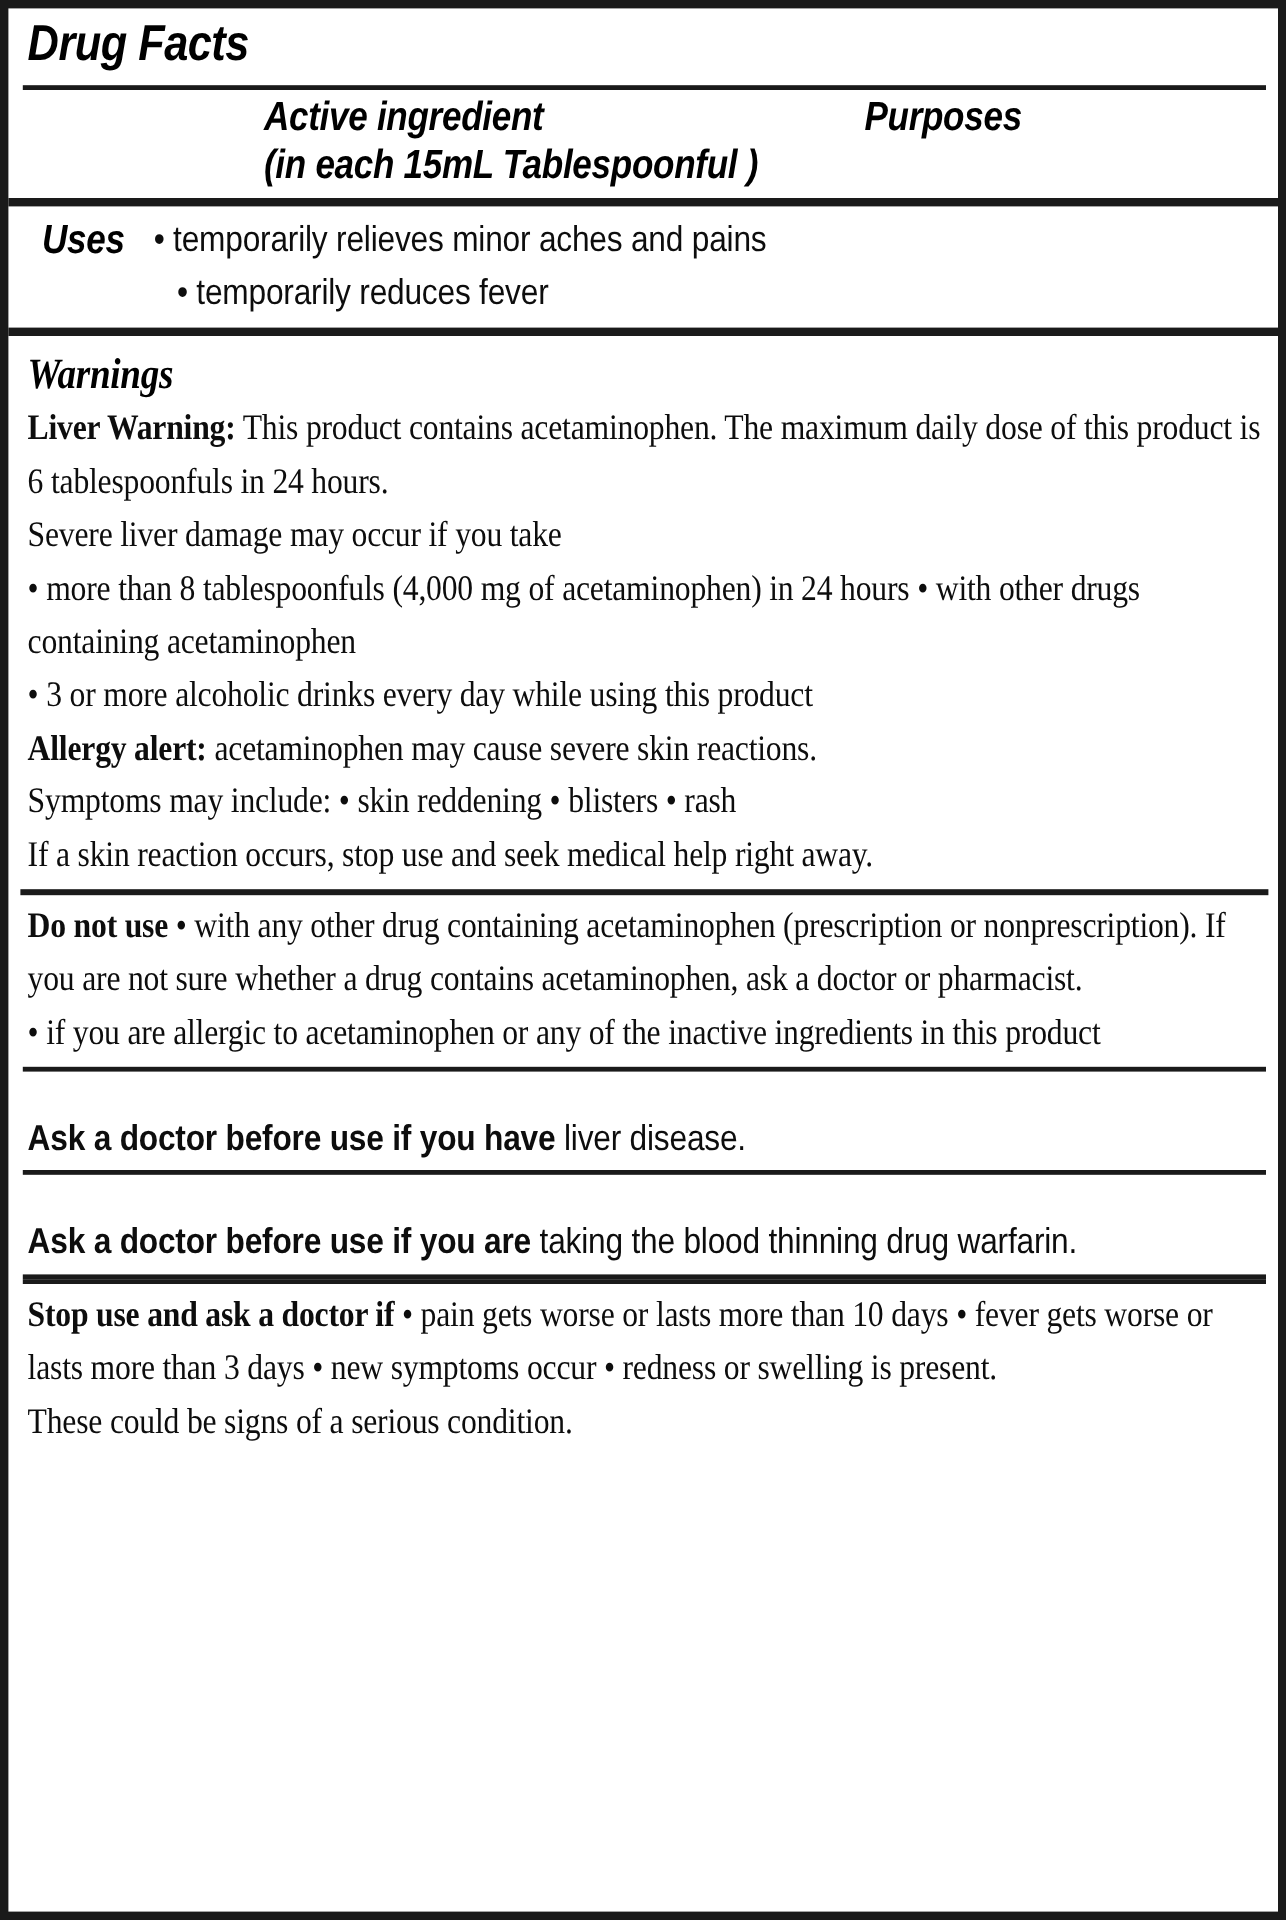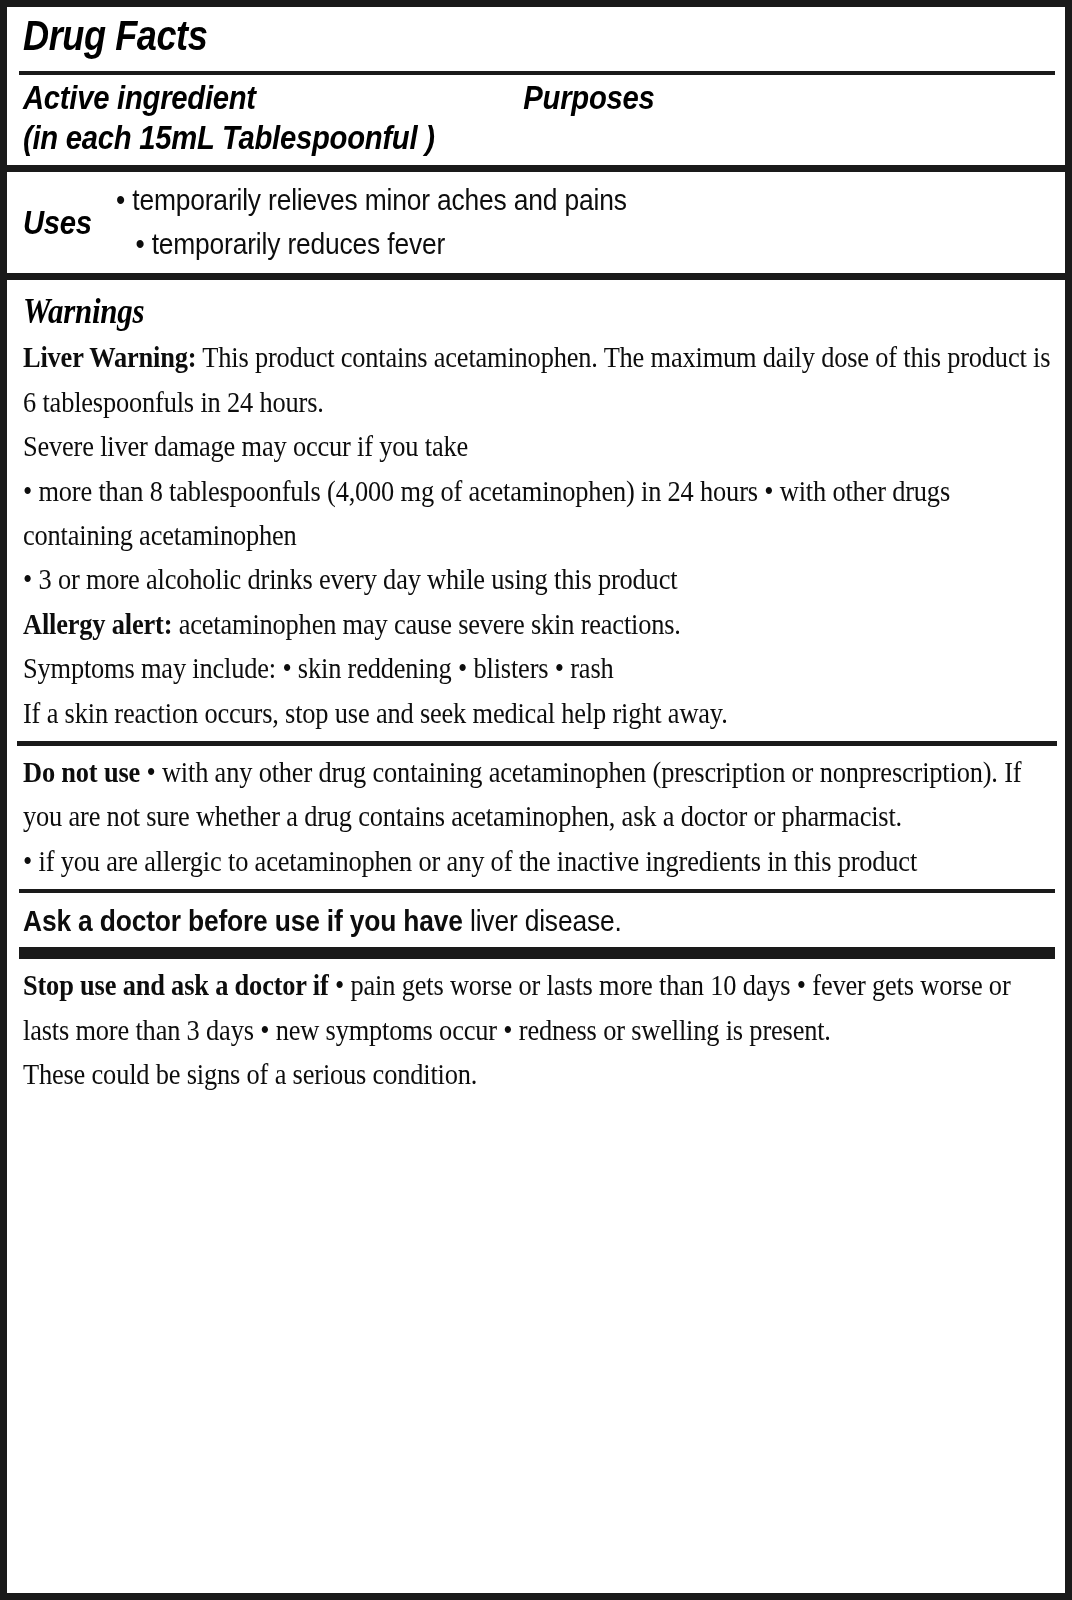--- a/index.html
+++ b/index.html
@@ -77,50 +77,52 @@
     margin: 0;
   }
 
   
   .sec {
     padding: 4px 14px 6px 16px;
     font-family: Liberation Serif, serif;
   }
   .sec-tight {
     padding: 6px 14px 4px 16px;
+    margin-top: 28px;
   }
 
   .title-block { padding: 8px 14px 0 16px; }
 
   .ai-row {
     display: flex;
     align-items: flex-start;
-    justify-content: flex-start;
+    justify-content: center;
     padding: 2px 16px 0 16px;
   }
   .ai-left { display: flex; flex-direction: column; }
 
   .hl-row {
     background: #fff200;
     display: inline-block;
     padding: 1px 4px 3px 0;
     margin: 2px 0 0 16px;
     font-size: 30px;
     line-height: 1.2;
     letter-spacing: -0.2px;
     color: #0d0d0d;
     white-space: nowrap;
     transform: scaleX(0.89);
     transform-origin: left center;
   }
 
   .uses-wrap {
     display: flex;
-    align-items: center;
+    align-items: flex-start;
     padding: 6px 14px 8px 16px;
+    margin-left: 12px;
   }
   .uses-word {
     font-style: italic;
     font-weight: bold;
     font-size: 34px;
     line-height: 1.3;
     letter-spacing: -0.3px;
     transform: scaleX(0.86);
     transform-origin: left top;
     flex: 0 0 auto;
@@ -203,20 +205,25 @@
   </div>
   <div class="rule-thin"></div>
 
   <div class="sec-tight">
     <div class="body-txt">
       <div><b>Ask a doctor before use if you have</b><span> liver disease.</span></div>
     </div>
   </div>
   <div class="rule-thin"></div>
 
+  <div class="sec-tight">
+    <div class="body-txt">
+      <div><b>Ask a doctor before use if you are</b><span> taking the blood thinning drug warfarin.</span></div>
+    </div>
+  </div>
   <div class="rule-thin"></div>
 
   <div class="rule-thin"></div>
 
   <div class="sec">
     <div class="body-txt">
       <div><b>Stop use and ask a doctor if</b><span>  • pain gets worse or lasts more than 10 days  • fever gets worse or lasts more than 3 days  • new symptoms occur  • redness or swelling is present.</span></div>
       <div>These could be signs of a serious condition.</div>
     </div>
   </div>

